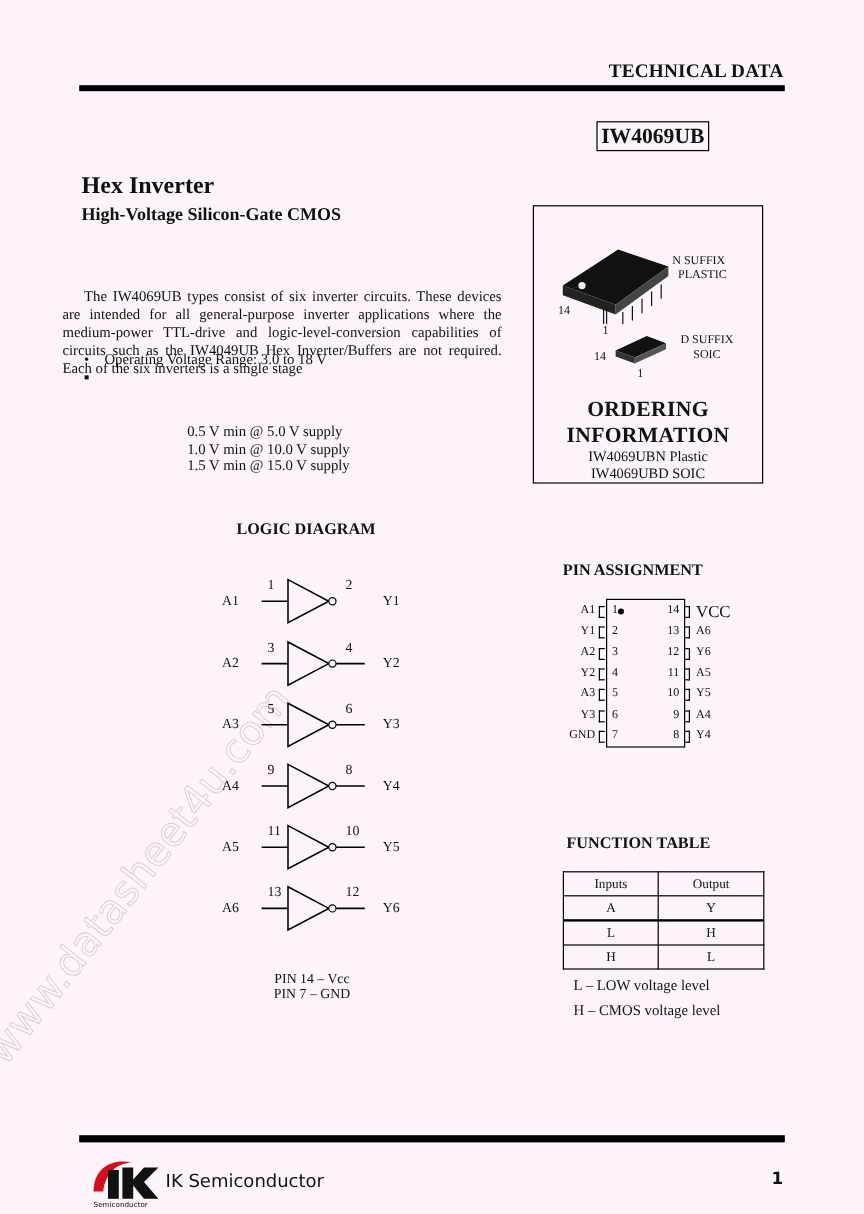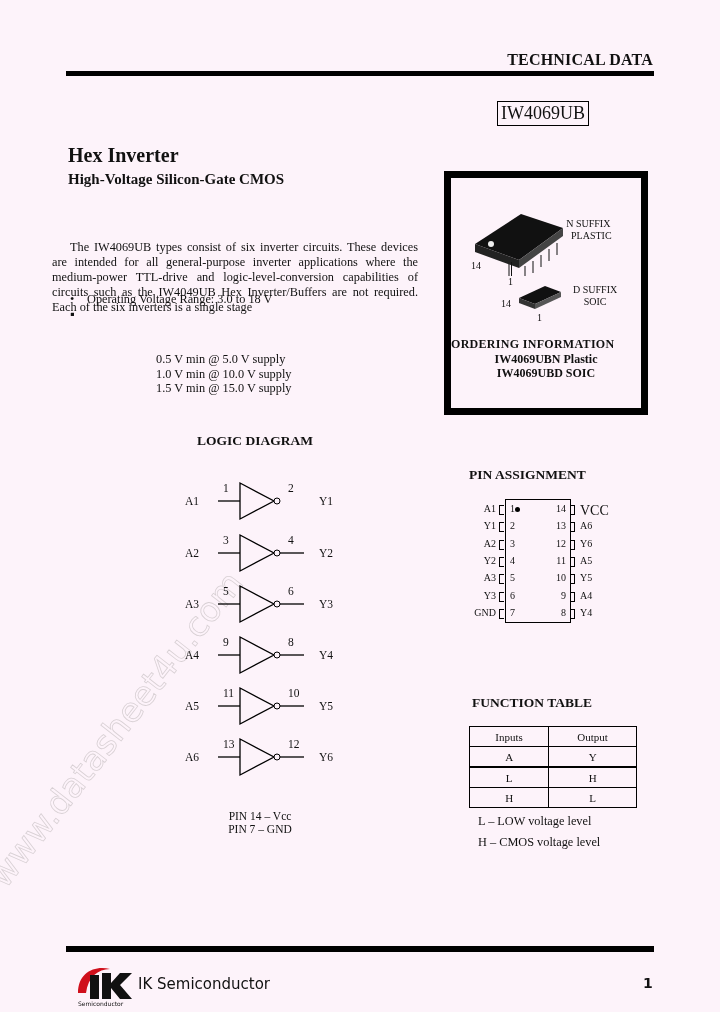--- a/index.html
+++ b/index.html
@@ -1,32 +1,32 @@
 <!DOCTYPE html>
 <html><head>
 <meta charset="utf-8">
 <style>
   html, body { margin:0; padding:0; }
   body { width:720px; height:1012px; background:#fdf3fa; position:relative; overflow:hidden;
          font-family:"Liberation Serif", "DejaVu Serif", serif; color:#111; }
   .abs { position:absolute; }
   .hdr-title { right:67px; top:51px; font-weight:bold; font-size:16px; letter-spacing:0.2px; }
   .hdr-rule { left:66px; top:71px; width:588px; height:5px; background:#000; }
-  .part-box { left:497px; top:101px; border:1px solid #000; padding:1px 3px; font-weight:normal; font-size:18px; }
+  .part-box { left:497px; top:101px; border:1px solid #000; padding:1px 3px; font-weight:bold; font-size:18px; }
   .h1 { left:68px; top:144px; font-weight:bold; font-size:20px; }
   .h2 { left:68px; top:171px; font-weight:bold; font-size:15px; }
   .desc { left:52px; top:222px; width:366px; font-size:12.3px; line-height:15px; text-align:justify; text-indent:18px;margin-top:18px; }
   .bullets { left:68px; top:292px; width:366px; font-size:12.3px; line-height:15px; margin:0; padding:0; list-style:none; }
   .bullets li { position:relative; padding-left:19px; }
   .bullets li .b { position:absolute; left:2px; top:0; }
   .noise { left:156px; top:352px; font-size:12.3px; line-height:14.5px; }
-  .pkg { left:444px; top:171px; width:190px; height:230px; border:7px solid #000000; }
+  .pkg { left:444px; top:171px; width:190px; height:230px; border:1px solid #000000; }
   .pkg-lbl { font-size:10px; text-align:center; line-height:12px; }
-  .order-title { font-weight:bold; font-size:12px; text-align:left; letter-spacing:0.3px; }
-  .order-line { font-size:12px; text-align:center; line-height:14px;font-weight:bold; }
+  .order-title { font-weight:bold; font-size:18px; text-align:center; letter-spacing:0.3px; }
+  .order-line { font-size:12px; text-align:center; line-height:14px; }
   .sec-title { font-weight:bold; font-size:13.5px; }
   .gate-lbl { font-size:11.5px; }
   .pin-table td { border:1px solid #000; font-size:11px; text-align:center; height:19px; padding:0; }
   .pin-table { border-collapse:collapse; }
   .legend { font-size:12.3px; }
   .footer-rule { left:66px; top:946px; width:588px; height:6px; background:#000; }
   .footer-text { left:138px; top:975px; font-family:"DejaVu Sans", sans-serif; font-size:15px; }
   .pageno { left:643px; top:975px; font-family:"DejaVu Sans", sans-serif; font-size:14px; font-weight:bold; }
   .wm-diag { left:-20px; top:870px; transform:rotate(-52deg); transform-origin:left top; font-family:"DejaVu Sans", sans-serif;
              font-size:34px; color:transparent; -webkit-text-stroke:0.8px #d8d0d4; white-space:nowrap; }

